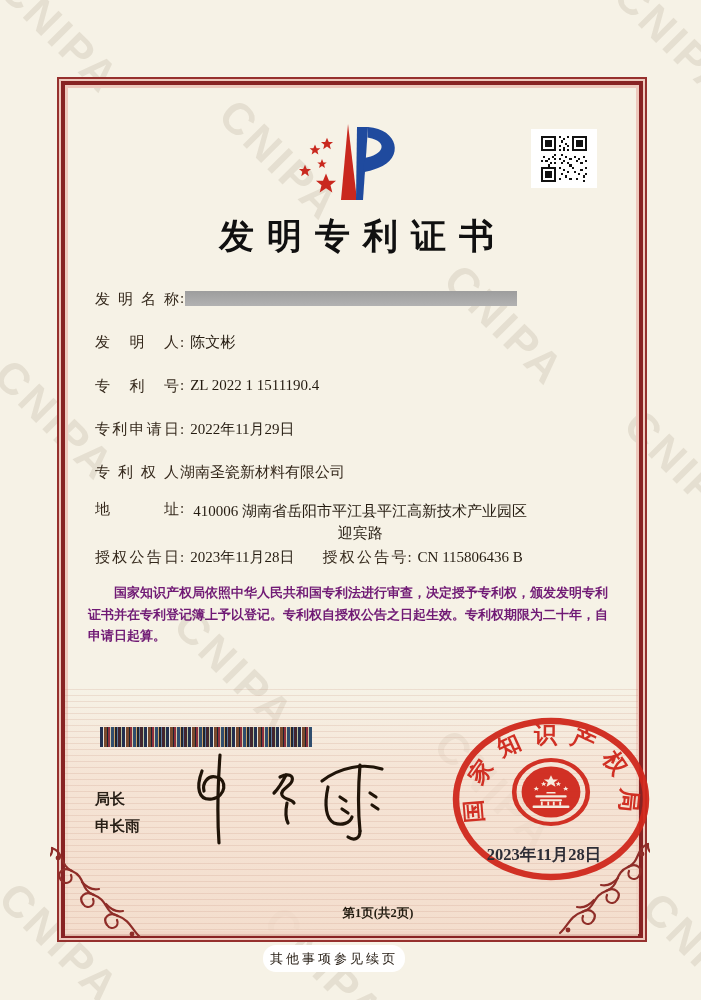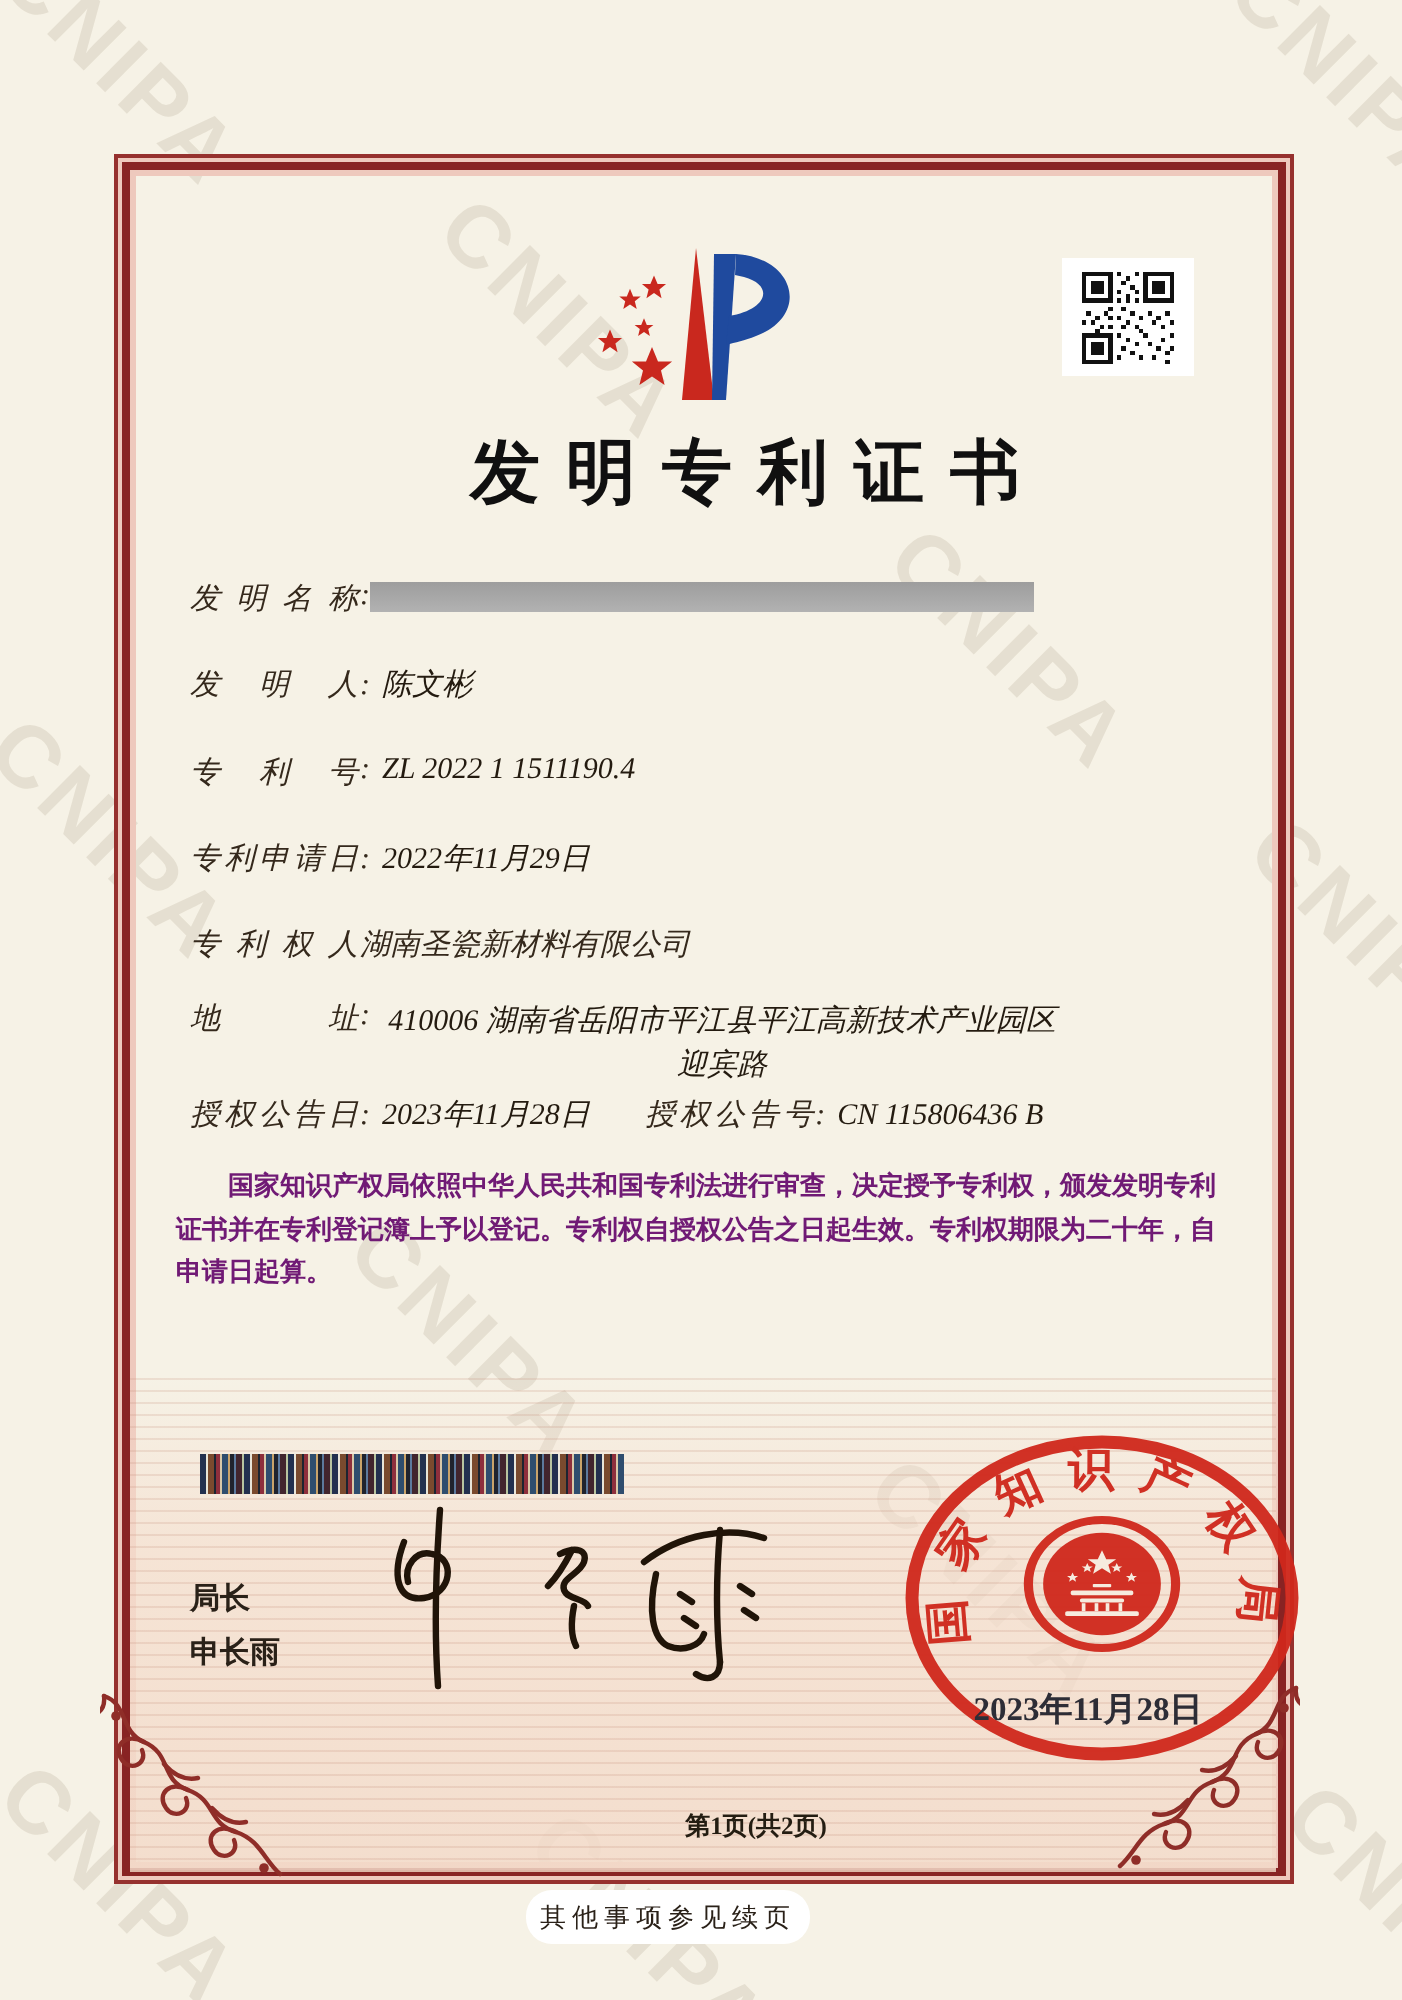--- a/index.html
+++ b/index.html
@@ -32,23 +32,23 @@
   .flourish-br{left:556px; top:842px;}
   .flourish-bl{left:50px; top:846px; transform:scaleX(-1);}
   
   .cert-no{position:absolute; left:95px; top:121px; font-size:14.5px;
     letter-spacing:1px; color:#1d1a15; z-index:2;}
   .logo{position:absolute; left:293px; top:120px; z-index:2;}
   .qr-box{position:absolute; left:531px; top:129px; width:66px; height:59px;
     background:#ffffff; z-index:2; display:flex; align-items:center; justify-content:center;}
   .doc-title{position:absolute; left:57px; top:213px; width:586px; text-align:center;
     font-size:35px; font-weight:bold; letter-spacing:13px; padding-left:13px;
-    color:#101010; z-index:2;margin-left:16px;}
-  
-  .row{position:absolute; left:95px; z-index:2; font-size:15px; white-space:nowrap;font-style:italic;}
+    color:#101010; z-index:2;}
+  
+  .row{position:absolute; left:95px; z-index:2; font-size:15px; white-space:nowrap;}
   .flabel{display:inline-block; width:84px; text-align:justify; text-align-last:justify;
     color:#35291c; vertical-align:top;}
   .colon{display:inline-block; margin:0 6px 0 1px; color:#35291c;}
   .fvalue{color:#241b10;text-align:center;}
   .redact-bar{position:absolute; left:185px; top:291px; width:332px; height:15px;
     background:linear-gradient(#9d9d9d,#b2b2b2); z-index:2;}
   .addr-value{display:inline-block; white-space:normal; width:340px; line-height:22px; vertical-align:top;}
   .label2{margin-left:24px;}
   
   .paras{position:absolute; left:88px; top:582px; width:520px; z-index:2;

